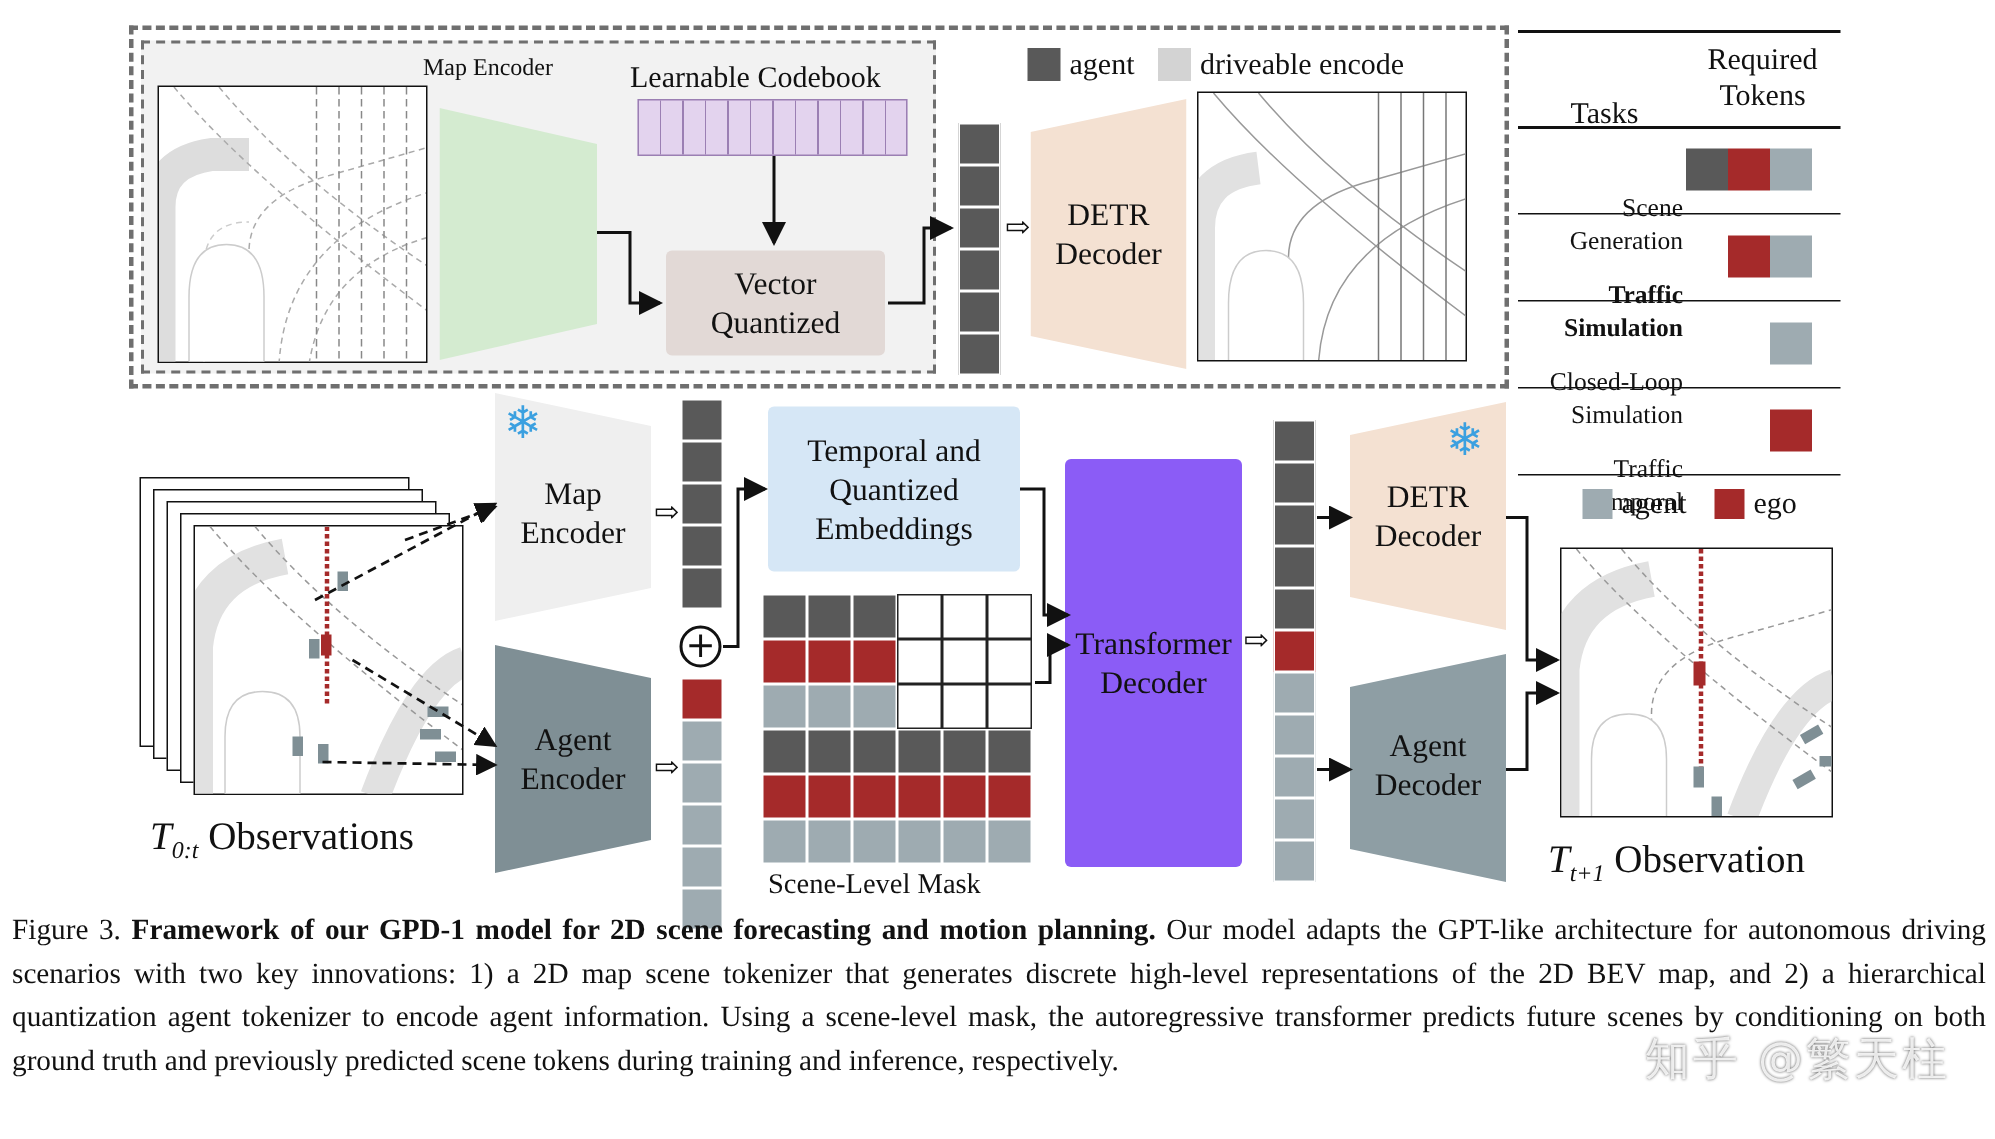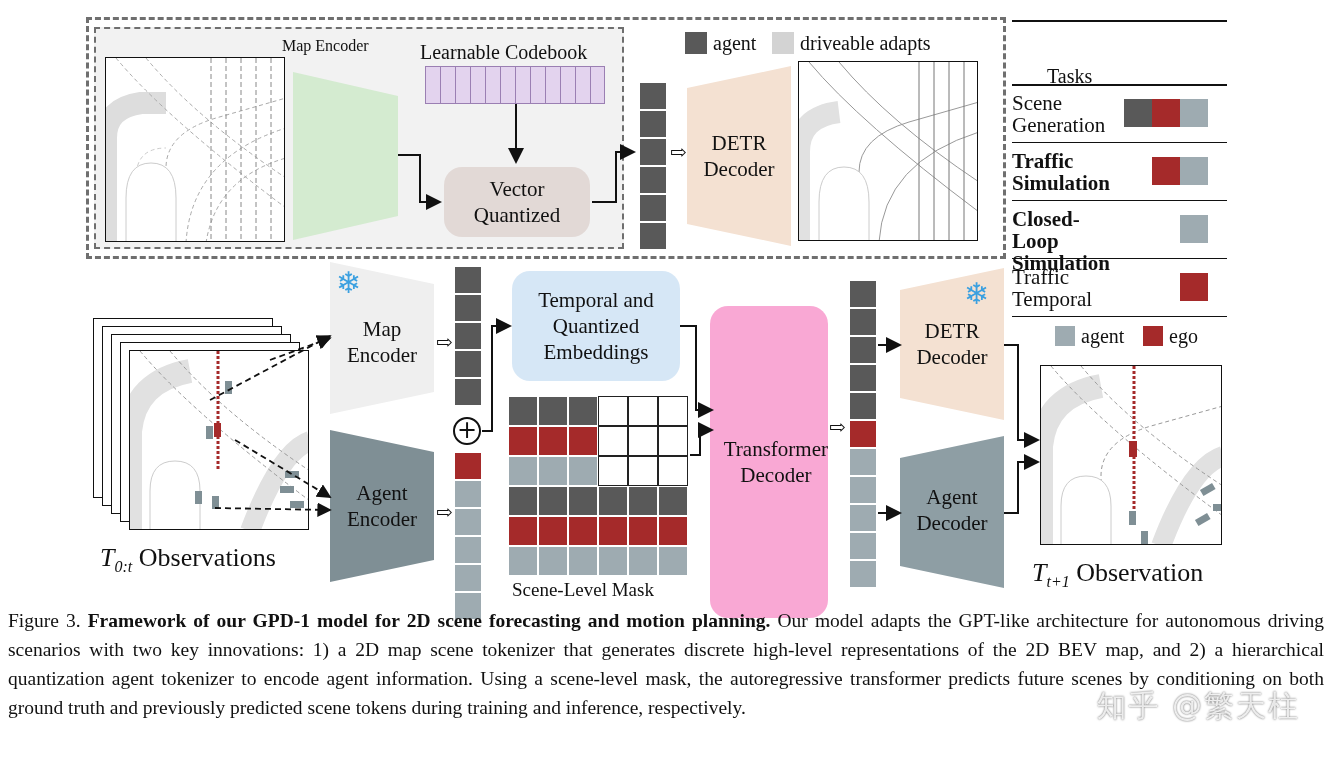--- a/index.html
+++ b/index.html
@@ -5,28 +5,28 @@
   html, body { margin:0; padding:0; background:#ffffff; }
   body { width:1330px; height:759px; position:relative; overflow:hidden;
          font-family:"Liberation Serif", "DejaVu Serif", serif; color:#111; }
   .abs { position:absolute; }
   .dash-box { position:absolute; border:3px dashed #6f6f6f; box-sizing:border-box; }
   .inner-dash { position:absolute; border:2px dashed #6f6f6f; box-sizing:border-box; background:#f2f2f2; }
   .lbl { position:absolute; font-size:20px; line-height:24px; text-align:center; white-space:nowrap; }
   .trap { position:absolute; }
   .trap svg { position:absolute; left:0; top:0; }
   .trap .txt { position:absolute; left:0; right:0; text-align:center; font-size:21px; line-height:26px; }
-  .rbox { position:absolute; border-radius:18px; box-sizing:border-box; display:flex;
+  .rbox { position:absolute; border-radius:4px; box-sizing:border-box; display:flex;
           align-items:center; justify-content:center; text-align:center; font-size:21px; line-height:26px; }
   .tokcol { position:absolute; display:flex; flex-direction:column; }
   .tok { width:28px; height:28px; border:1px solid #fff; box-sizing:border-box; }
   .map { position:absolute; border:1.5px solid #111; background:#fff; overflow:hidden; box-sizing:border-box; }
   .table { position:absolute; }
   .table .row { position:absolute; left:0; width:215px; border-bottom:1.5px solid #111; }
-  .table .tname { position:absolute; left:0; width:110px; text-align:left; font-size:21px; line-height:22px; }
+  .table .tname { position:absolute; left:0; width:110px; text-align:right; font-size:17px; line-height:22px;margin-top:36px; }
   .sw { position:absolute; height:28px; }
   .caption { position:absolute; left:8px; top:606px; width:1316px; font-size:19.5px; line-height:29px;
              text-align:justify; }
   .caption b { font-weight:bold; }
   .mask-grid { position:absolute; display:grid; grid-template-columns:repeat(6, 30px); grid-auto-rows:30px; gap:0; }
   .mcell { box-sizing:border-box; border:1.5px solid #fff; }
   .mcell.empty { border:1.5px solid #222; background:#fff; }
   .watermark { position:absolute; right:30px; top:686px; font-family:"DejaVu Sans", sans-serif;
                font-size:30px; color:rgba(255,255,255,0.85); text-shadow:0 0 2px #555; letter-spacing:2px; }
 </style>
@@ -104,61 +104,65 @@
     </svg>
   <div class="txt" style="top:64px;">
     <div>DETR</div>
     <div>Decoder</div>
   </div>
 </div>
 
 <div class="abs" style="left:685px; top:32px; width:22px; height:22px; background:#595959;"></div>
 <div class="lbl" style="left:713px; top:31px;">agent</div>
 <div class="abs" style="left:772px; top:32px; width:22px; height:22px; background:#d3d3d3;"></div>
-<div class="lbl" style="left:800px; top:31px;">driveable adapts</div>
+<div class="lbl" style="left:800px; top:31px;">driveable encode</div>
 
 <div class="map" style="left:798px; top:61px; width:180px; height:180px;">
   <svg width="180" height="180">
     <path d="M0 180 L0 90 Q0 55 40 50" stroke="#e1e1e1" stroke-width="22" fill="none"></path>
     <path d="M10 0 Q60 60 180 150" stroke="#999" stroke-width="1" fill="none"></path>
     <path d="M40 0 Q90 60 180 120" stroke="#999" stroke-width="1" fill="none"></path>
     <path d="M60 180 L60 110 Q60 75 110 60 L180 40" stroke="#999" stroke-width="1" fill="none"></path>
     <path d="M80 180 Q85 100 180 70" stroke="#999" stroke-width="1" fill="none"></path>
     <path d="M20 180 L20 140 Q20 105 45 105 Q70 105 70 140 L70 180 Z" fill="#fff" stroke="#ccc"></path>
     <line x1="120" y1="0" x2="120" y2="180" stroke="#777" stroke-width="1"></line>
     <line x1="135" y1="0" x2="135" y2="180" stroke="#777" stroke-width="1"></line>
     <line x1="150" y1="0" x2="150" y2="180" stroke="#777" stroke-width="1"></line>
     <line x1="165" y1="0" x2="165" y2="180" stroke="#777" stroke-width="1"></line>
   </svg>
 </div>
 
 <div class="table" style="left:1012px; top:20px; width:215px; height:300px;">
   <div class="abs" style="left:0; top:0; width:215px; height:1.5px; background:#111;"></div>
   <div class="lbl" style="left:35px; top:44px; font-size:20px;">Tasks</div>
+  <div class="lbl" style="left:108px; top:8px; width:110px;">
+    <div>Required</div>
+    <div>Tokens</div>
+  </div>
   <div class="abs" style="left:0; top:64px; width:215px; height:2px; background:#111;"></div>
   <div id="taskRows">
       <div class="row" style="top: 66px; height: 56px;">
         <div class="tname" style="top: 6px;">
           <div>Scene</div>
           <div>Generation</div>
         </div>
         <div class="sw" style="left: 112px; top: 13px; width: 28px; background: rgb(89, 89, 89);"></div>
         <div class="sw" style="left: 140px; top: 13px; width: 28px; background: rgb(165, 42, 42);"></div>
         <div class="sw" style="left: 168px; top: 13px; width: 28px; background: rgb(158, 171, 177);"></div>
       </div>
       <div class="row" style="top: 124px; height: 56px;">
         <div class="tname" style="top: 6px; font-weight: bold;">
           <div>Traffic</div>
           <div>Simulation</div>
         </div>
         <div class="sw" style="left: 140px; top: 13px; width: 28px; background: rgb(165, 42, 42);"></div>
         <div class="sw" style="left: 168px; top: 13px; width: 28px; background: rgb(158, 171, 177);"></div>
       </div>
       <div class="row" style="top: 182px; height: 56px;">
-        <div class="tname" style="top: 6px; font-weight: bold;">
+        <div class="tname" style="top: 6px;">
           <div>Closed-Loop</div>
           <div>Simulation</div>
         </div>
         <div class="sw" style="left: 168px; top: 13px; width: 28px; background: rgb(158, 171, 177);"></div>
       </div>
       <div class="row" style="top: 240px; height: 56px;">
         <div class="tname" style="top: 6px;">
           <div>Traffic</div>
           <div>Temporal</div>
         </div>
@@ -283,21 +287,21 @@
     <div class="mcell" style="background: rgb(165, 42, 42);"></div>
     <div class="mcell" style="background: rgb(158, 171, 177);"></div>
     <div class="mcell" style="background: rgb(158, 171, 177);"></div>
     <div class="mcell" style="background: rgb(158, 171, 177);"></div>
     <div class="mcell" style="background: rgb(158, 171, 177);"></div>
     <div class="mcell" style="background: rgb(158, 171, 177);"></div>
     <div class="mcell" style="background: rgb(158, 171, 177);"></div>
   </div>
 <div class="lbl" style="left:512px; top:578px; font-size:19px;">Scene-Level Mask</div>
 
-<div class="rbox" style="left:710px; top:306px; width:118px; height:312px; background:#f9a8d4;justify-content:flex-end;">
+<div class="rbox" style="left:710px; top:306px; width:118px; height:272px; background:#8b5cf6;">
   <div>
     <div>Transformer</div>
     <div>Decoder</div>
   </div>
 </div>
 
 <div class="lbl" style="left:829px; top:415px;">⇨</div>
 
 <div class="tokcol" id="outTokens" style="left:849px; top:280px;">
     <div class="tok" style="background: rgb(89, 89, 89);"></div>

